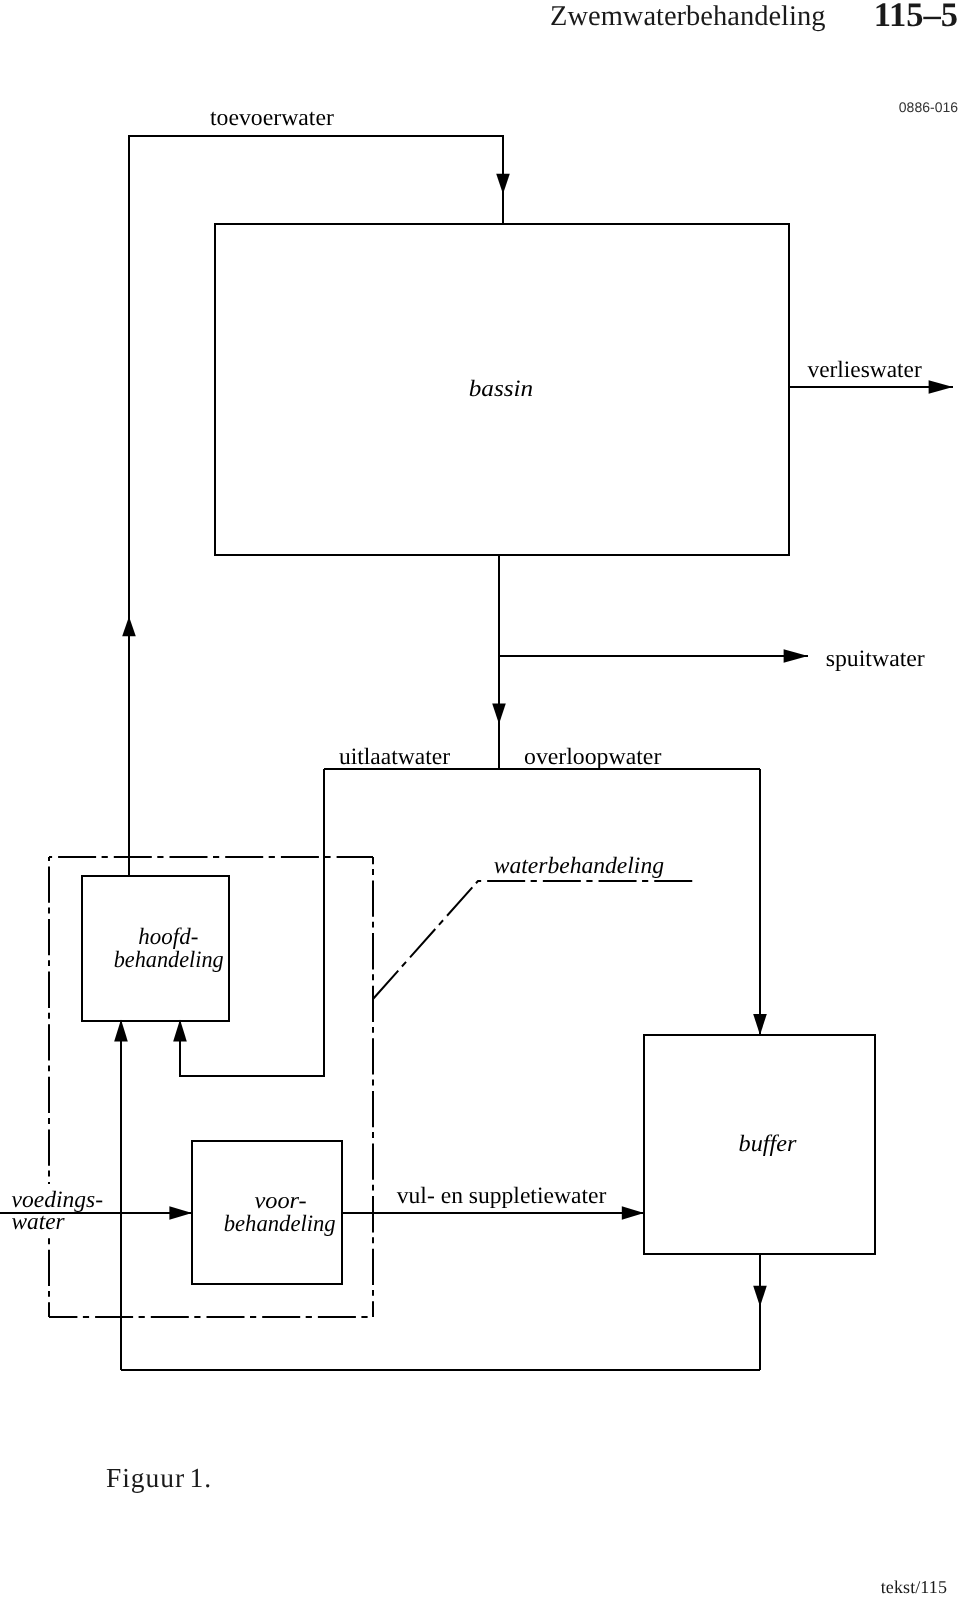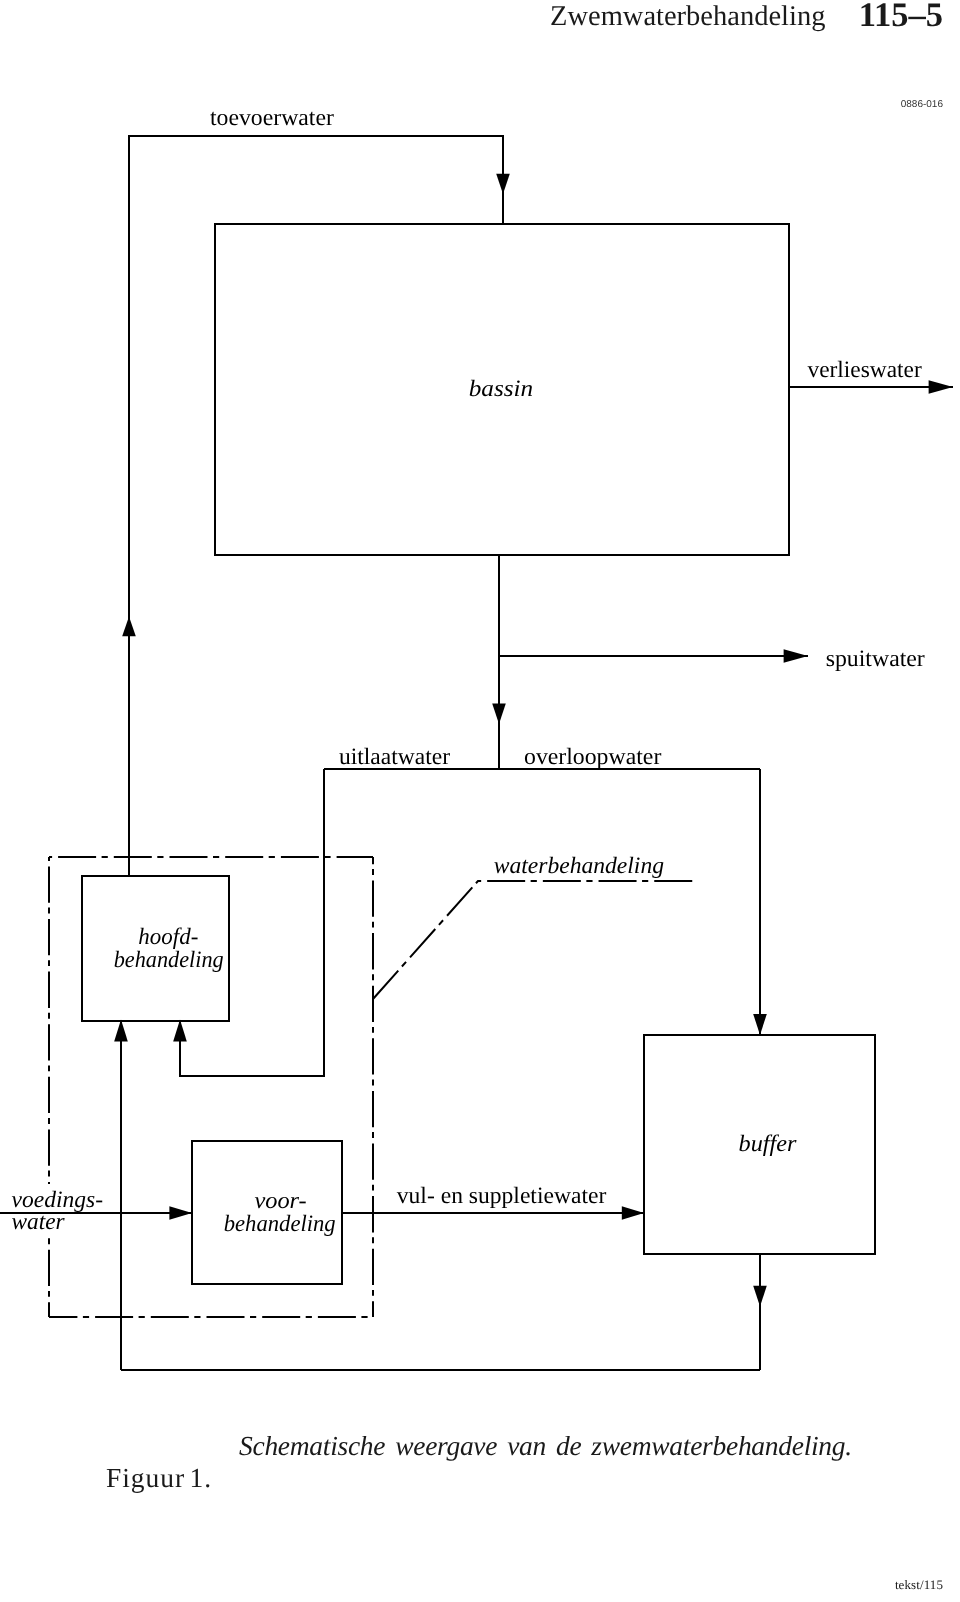--- a/index.html
+++ b/index.html
@@ -1,28 +1,28 @@
 <!DOCTYPE html>
 <html><head>
 <meta charset="utf-8">
 <title>Zwemwaterbehandeling</title>
 <style>
   html,body{margin:0;padding:0;background:#fff;}
   *{-webkit-font-smoothing:antialiased;text-rendering:geometricPrecision;}
   body{width:960px;height:1602px;position:relative;overflow:hidden;
        font-family:"Liberation Serif",serif;color:#1a1a1a;}
-  .page{position:absolute;left:0;top:0;width:946px;height:1602px;}
+  .page{position:absolute;left:0;top:0;width:946px;height:1602px;padding-left:15px;}
   .hdr-title{position:absolute;left:550px;top:2.5px;font-size:28.5px;line-height:1;}
   .hdr-num{position:absolute;right:3px;top:-2px;font-size:34.5px;font-weight:bold;line-height:1;}
-  .figcode{position:absolute;right:3px;top:99px;font-size:10px;
+  .figcode{position:absolute;right:3px;top:99px;font-size:14px;
            font-family:"Liberation Sans",sans-serif;color:#333;}
   .cap-lab{position:absolute;left:106px;top:1430px;font-size:27.5px;white-space:nowrap;letter-spacing:0.95px;word-spacing:-3.3px;margin-top:32px;}
   .cap-txt{position:absolute;left:239px;top:1430px;font-size:27.5px;font-style:italic;white-space:nowrap;letter-spacing:-0.29px;word-spacing:3.4px;}
   .footer-l{position:absolute;left:-1px;top:1574px;font-size:21px;white-space:pre;letter-spacing:0.1px;}
-  .footer-r{position:absolute;right:3px;top:1577px;font-size:13px;letter-spacing:0.1px;}
+  .footer-r{position:absolute;right:14px;top:1577px;font-size:18px;letter-spacing:0.1px;}
   svg{position:absolute;left:0;top:0;}
   .dlabel text{font-family:"Liberation Serif",serif;font-size:23.6px;fill:#000;}
   .dlabel text.it{font-style:italic;}
 </style>
 </head>
 <body>
 
 <div class="page">
   <div class="hdr-title">Zwemwaterbehandeling</div>
   <div class="hdr-num">115–5</div>
@@ -83,15 +83,14 @@
       <text class="it" x="738.5" y="1151.3" textLength="58.0" lengthAdjust="spacingAndGlyphs">buffer</text>
       <text class="it" x="11.5" y="1206.6" textLength="91.5" lengthAdjust="spacingAndGlyphs">voedings-</text>
       <text class="it" x="11.5" y="1229" textLength="53.1" lengthAdjust="spacingAndGlyphs">water</text>
       <text class="it" x="254.4" y="1208.2" textLength="52.3" lengthAdjust="spacingAndGlyphs">voor-</text>
       <text class="it" x="223.7" y="1230.8" textLength="112" lengthAdjust="spacingAndGlyphs">behandeling</text>
       <text x="396.8" y="1202.8" textLength="209.5" lengthAdjust="spacingAndGlyphs">vul- en suppletiewater</text>
     </g>
   </svg>
 
   <div class="cap-lab">Figuur 1.</div>
-  <div class="cap-txt">Schematische weergave van de zwemwaterbehandeling.</div>
   <div class="footer-r">tekst/115</div>
 </div>
 
 </body></html>

